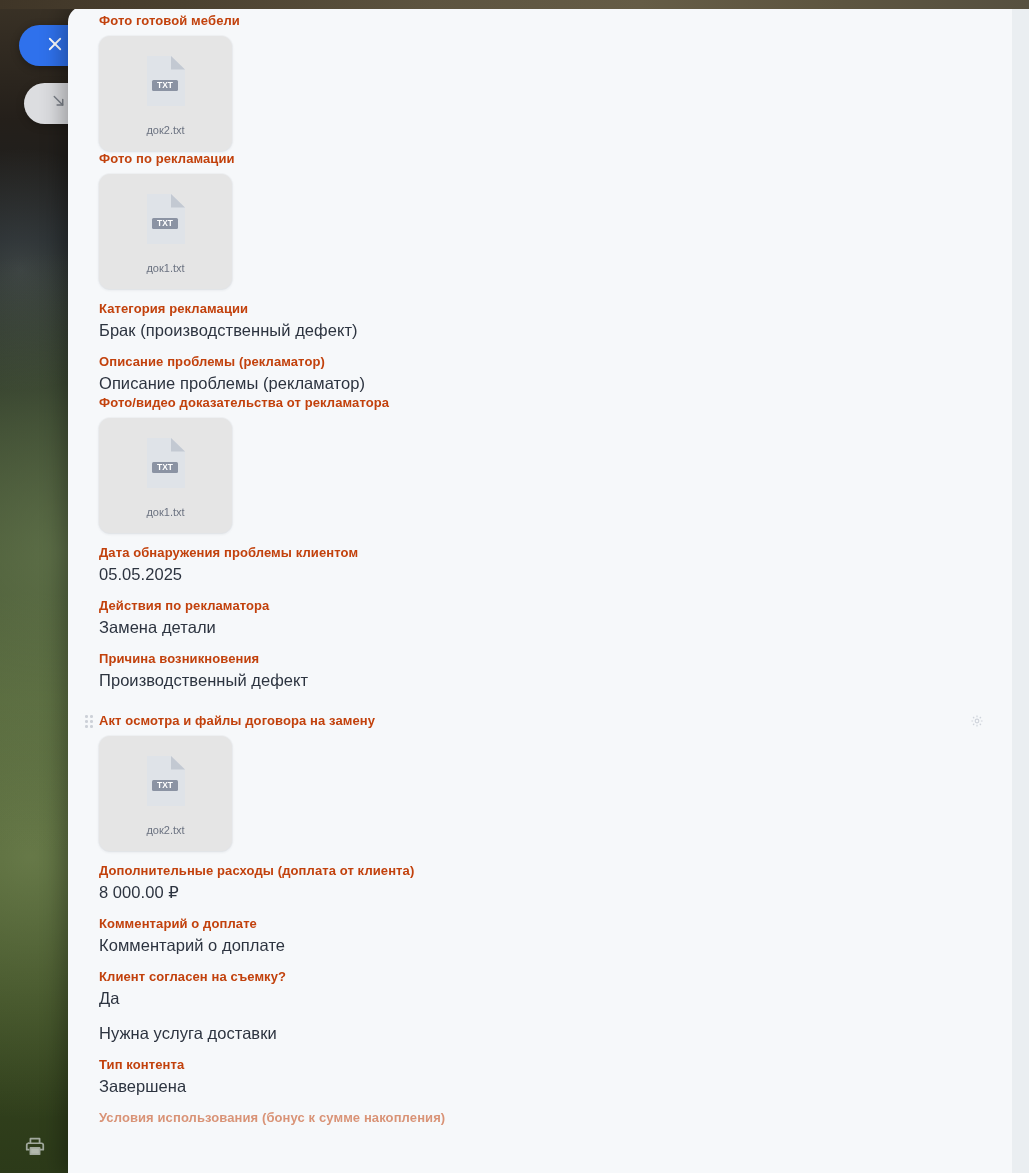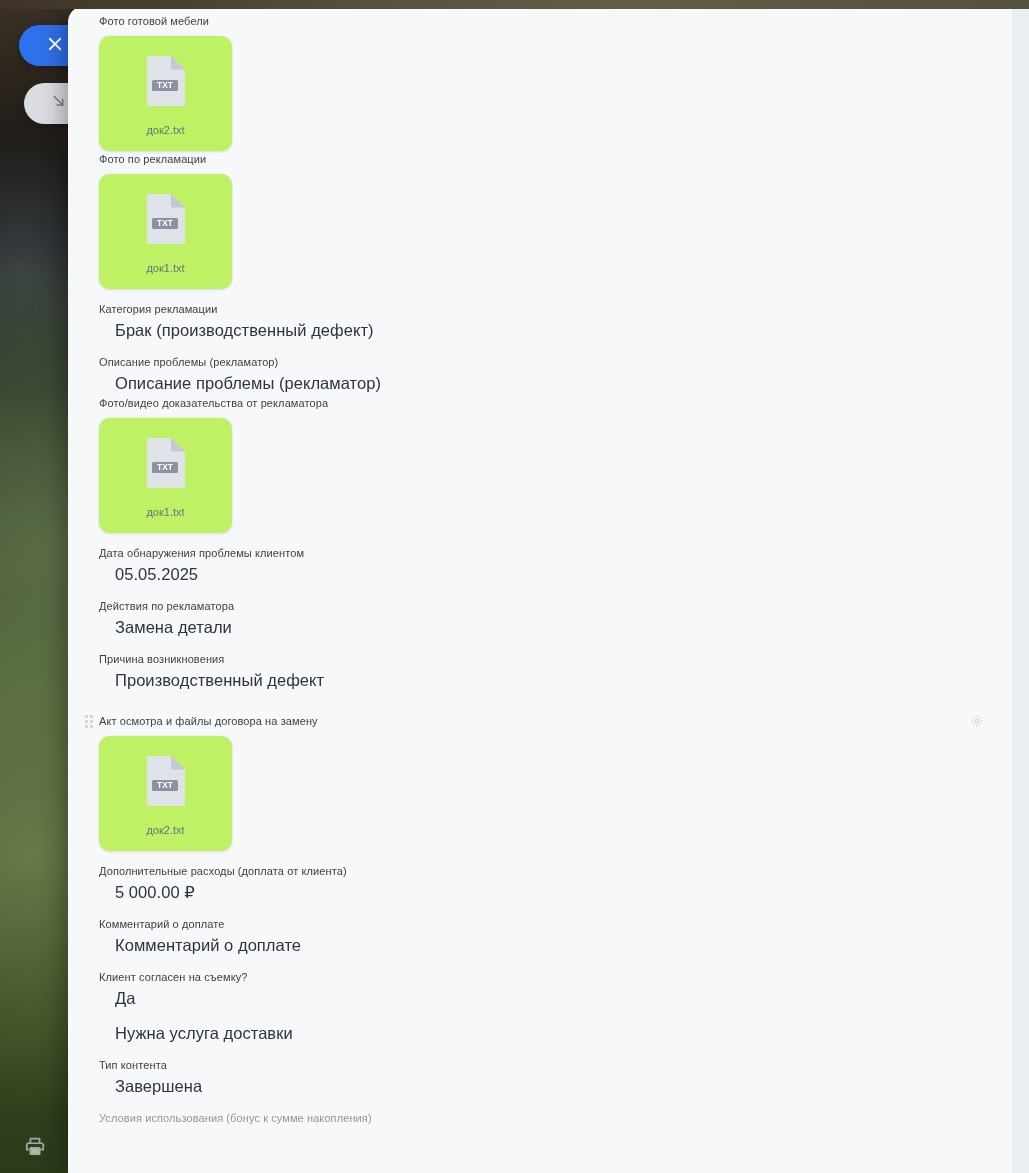--- a/index.html
+++ b/index.html
@@ -110,47 +110,48 @@
     overflow: hidden;
   }
 
   .form {
     padding: 0 0 0 31px;
   }
 
   
   .field { position: relative; }
   .field-label {
-    font-size: 11px;
+    font-size: 13px;
     line-height: 16px;
-    color: #404040;
+    color: #c2410c;
     letter-spacing: .1px;
     white-space: nowrap;
+    font-weight: bold;
   }
   .field-value {
     font-size: 16.5px;
     line-height: 23px;
     color: #2d3440;
     letter-spacing: .05px;
   }
 
   
   .f-top       { padding-top: 7px; }
 
   .field.text-field { margin-top: 12px; }
-  .field.text-field .field-value { margin-top: 2px; margin-left: 16px; }
+  .field.text-field .field-value { margin-top: 2px; }
 
   .field.file-field .field-label { margin-bottom: 0; }
 
   
   .file-card {
     width: 133px;
     height: 115px;
     margin-top: 7px;
-    background: #bef264;
+    background: #e5e5e5;
     border-radius: 11px;
     box-shadow: 0 1px 3px rgba(27,38,54,.10), 0 0 0 1px rgba(27,38,54,.025);
     display: flex;
     flex-direction: column;
     align-items: center;
     justify-content: flex-start;
   }
   .file-thumb {
     margin-top: 18px;
     width: 44px; height: 54px;
@@ -325,21 +326,21 @@
                 <path d="M27 2 L41 15.5 H27 Z" fill="#c3c9d2"></path>
                 <rect x="8" y="26" width="26" height="11" rx="1.5" fill="#8b93a3"></rect>
                 <text x="21" y="34.4" font-family="Liberation Sans, sans-serif" font-size="8.4" font-weight="bold" fill="#ffffff" text-anchor="middle">TXT</text>
               </svg>
             </div>
             <div class="file-name">док2.txt</div>
           </div>
         </div>
         <div class="field text-field">
           <div class="field-label">Дополнительные расходы (доплата от клиента)</div>
-          <div class="field-value">5 000.00 ₽</div>
+          <div class="field-value">8 000.00 ₽</div>
         </div>
         <div class="field text-field">
           <div class="field-label">Комментарий о доплате</div>
           <div class="field-value">Комментарий о доплате</div>
         </div>
         <div class="field text-field">
           <div class="field-label">Клиент согласен на съемку?</div>
           <div class="field-value">Да</div>
         </div>
         <div class="field text-field">

